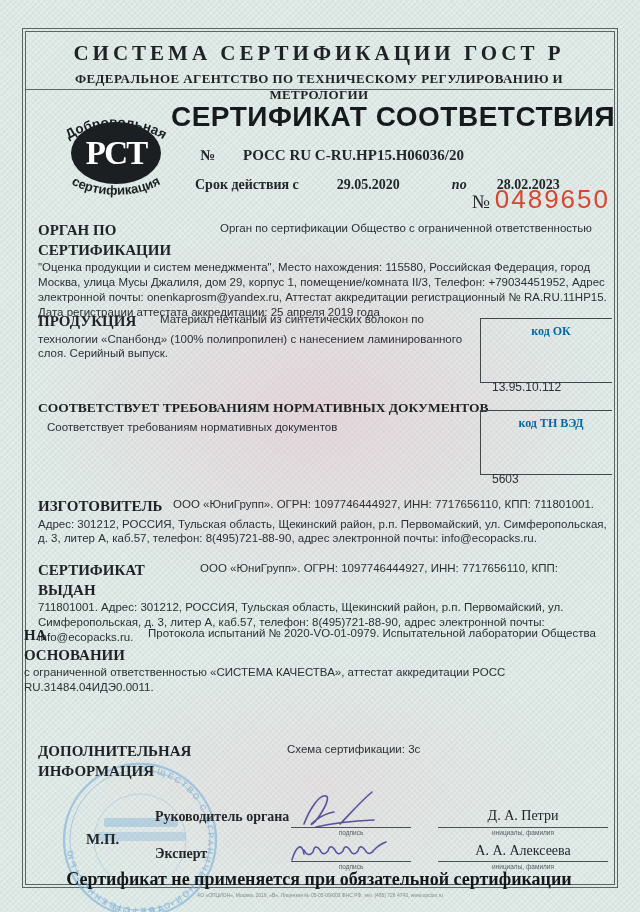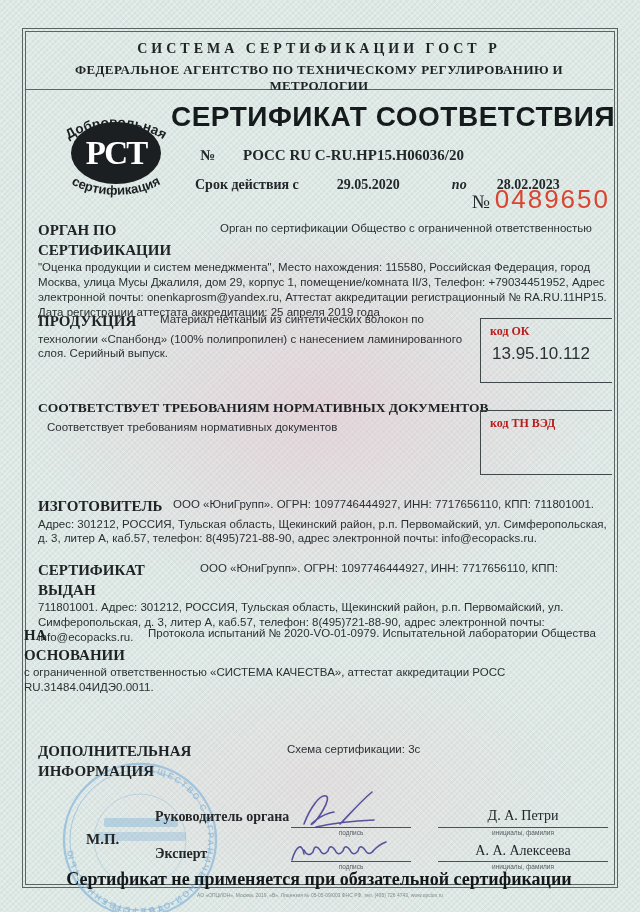--- a/index.html
+++ b/index.html
@@ -11,21 +11,21 @@
       repeating-linear-gradient(45deg, rgba(255,255,255,.20) 0 2px, rgba(255,255,255,0) 2px 4px),
       repeating-linear-gradient(-45deg, rgba(173,199,193,.22) 0 2px, rgba(173,199,193,0) 2px 4px),
       #dfe9e6;}
   .abs{position:absolute;}
   .serifb{font-family:"Liberation Serif",serif;font-weight:bold;}
   
   .frame-outer{left:22px;top:28px;width:594px;height:858px;border:1px solid #5b6462;z-index:2;pointer-events:none;}
   .frame-inner{position:absolute;left:2px;top:2px;right:2px;bottom:2px;border:1px solid #5b6462;}
   
   .head-band{left:25px;top:31px;width:588px;height:58px;border-bottom:1px solid #5b6462;text-align:center;z-index:3;}
-  .sys-line{margin-top:10px;font-size:14px;letter-spacing:4px;color:#1e2224;}
+  .sys-line{margin-top:10px;font-size:21px;letter-spacing:4px;color:#1e2224;}
   .agency-line{margin-top:5px;font-size:13px;letter-spacing:.4px;color:#1e2224;}
   
   .rst-logo{left:40px;top:96px;z-index:3;}
   .cert-title{left:170px;top:101px;width:446px;text-align:center;font-weight:bold;font-size:28px;letter-spacing:.5px;color:#161a1c;z-index:3;}
   .certno-line{left:200px;top:147px;font-size:15px;z-index:3;}
   .certno-line .no-sign{margin-right:28px;}
   .validity-line{left:195px;top:177px;font-size:14px;z-index:3;}
   .validity-line .vf{margin-left:38px;}
   .validity-line .vtl{margin-left:52px;font-style:italic;}
   .validity-line .vt{margin-left:30px;}
@@ -47,22 +47,22 @@
   .sec-issued{left:38px;top:561px;width:574px;}
   .sec-issued .lbl{width:162px;}
   .sec-basis{left:24px;top:626px;width:574px;}
   .sec-basis .lbl{width:124px;}
   .sec-additional{left:38px;top:742px;width:574px;}
   .sec-additional .lbl{width:249px;font-size:15px;}
   
   .code-box{left:480px;width:131px;border-top:1px solid #40484a;border-left:1px solid #40484a;border-bottom:1px solid #40484a;z-index:3;}
   .code-box.ok{top:318px;height:63px;}
   .code-box.tnved{top:410px;height:63px;}
-  .code-box .cb-lbl{font-family:"Liberation Serif",serif;font-weight:bold;font-size:12px;padding:5px 0 0 9px;color:#b91c1c;}
-  .code-box .cb-val{font-size:17px;padding:5px 0 0 11px;color:#2b3033;}
+  .code-box .cb-lbl{font-family:"Liberation Serif",serif;font-weight:bold;font-size:12px;padding:5px 0 0 9px;color:#0369a1;text-align:center;}
+  .code-box .cb-val{font-size:12px;padding:5px 0 0 11px;color:#2b3033;margin-top:36px;}
   
   .stamp{left:22px;top:754px;z-index:2;opacity:.85;}
   .mp-label{left:86px;top:831px;font-size:15px;z-index:3;}
   .sig-role1{left:155px;top:809px;font-size:14px;z-index:3;}
   .sig-role2{left:155px;top:846px;font-size:14px;z-index:3;}
   .sig-line{border-top:1px solid #4a5254;text-align:center;z-index:3;}
   .sig-line .cap{font-size:6.5px;color:#555e60;margin-top:1px;}
   .sl1{left:291px;top:827px;width:120px;}
   .sl2{left:291px;top:861px;width:120px;}
   .nm1{left:438px;top:827px;width:170px;}
@@ -127,20 +127,21 @@
 </div>
 
 <div class="abs sec sec-compliance">
   <div class="hd">СООТВЕТСТВУЕТ ТРЕБОВАНИЯМ НОРМАТИВНЫХ ДОКУМЕНТОВ</div>
   <div class="bd">
     <div>Соответствует требованиям нормативных документов</div>
   </div>
 </div>
 <div class="abs code-box tnved">
   <div class="cb-lbl">код ТН ВЭД</div>
+  <div class="cb-val">5603</div>
 </div>
 
 <div class="abs sec sec-manufacturer">
   <span class="lbl">ИЗГОТОВИТЕЛЬ</span><span>ООО «ЮниГрупп». ОГРН: 1097746444927, ИНН: 7717656110, КПП: 711801001. Адрес: 301212, РОССИЯ, Тульская область, Щекинский район, р.п. Первомайский, ул. Симферопольская, д. 3, литер А, каб.57, телефон: 8(495)721-88-90, адрес электронной почты: info@ecopacks.ru.</span>
 </div>
 
 <div class="abs sec sec-issued">
   <span class="lbl">СЕРТИФИКАТ ВЫДАН</span><span>ООО «ЮниГрупп». ОГРН: 1097746444927, ИНН: 7717656110, КПП: 711801001. Адрес: 301212, РОССИЯ, Тульская область, Щекинский район, р.п. Первомайский, ул. Симферопольская, д. 3, литер А, каб.57, телефон: 8(495)721-88-90, адрес электронной почты: info@ecopacks.ru.</span>
 </div>
 

